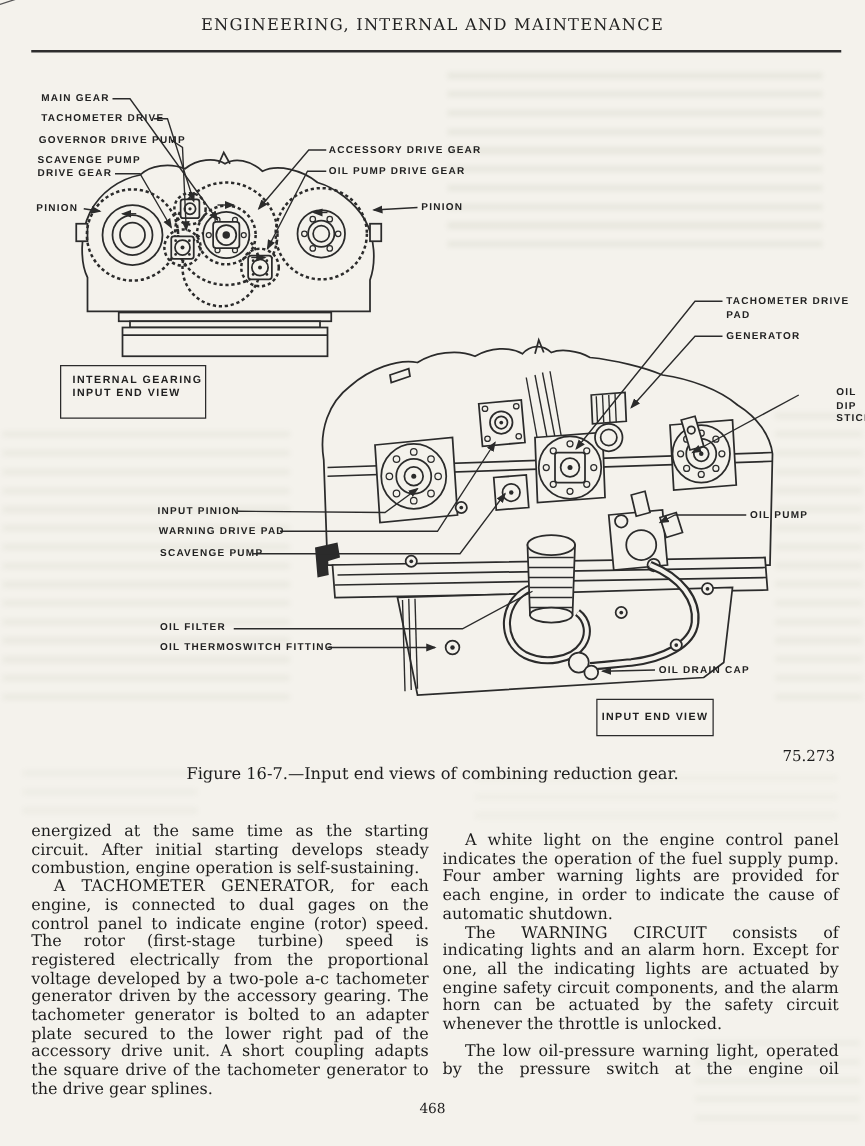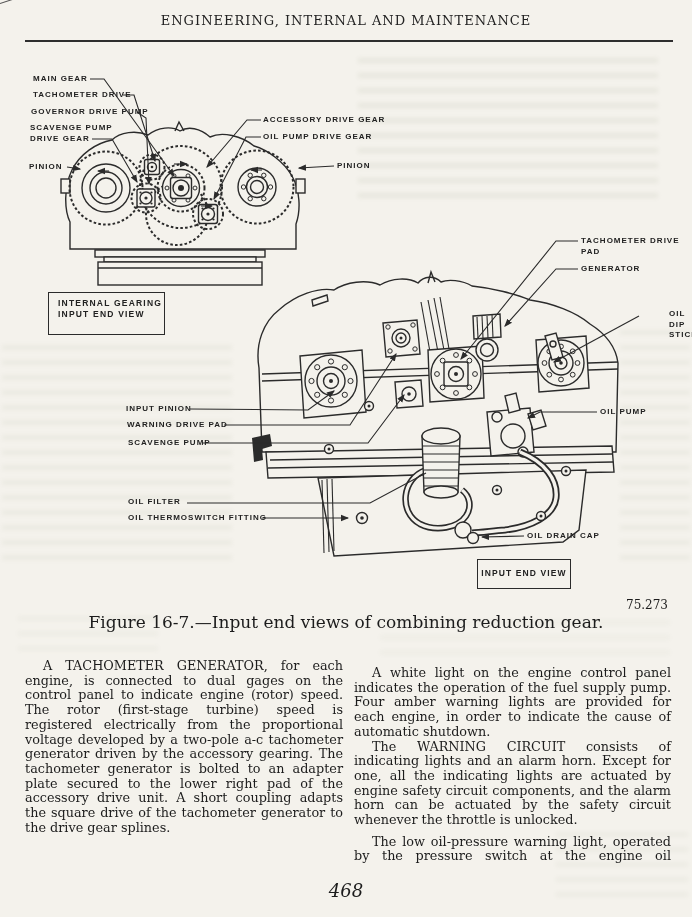--- a/index.html
+++ b/index.html
@@ -10,30 +10,30 @@
   #title{top:13px;left:0;width:100%;text-align:center;font-size:13px;letter-spacing:1px;color:#222;}
   #rule{top:40px;left:25px;width:648px;height:2px;background:#2e2e2e;}
   #scratch{top:3px;left:0;width:18px;height:1.2px;background:#555;transform:rotate(-18deg);transform-origin:left;}
   .callout{font-family:"Liberation Sans",sans-serif;font-weight:700;font-size:8px;
            letter-spacing:1px;color:#222;line-height:10.5px;white-space:nowrap;}
   .viewbox{border:1.6px solid #2b2b2b;font-family:"Liberation Sans",sans-serif;font-weight:700;
            color:#222;background:transparent;}
   #ivbox{left:48px;top:292px;width:106px;height:36px;padding:5px 0 0 9px;font-size:8.5px;letter-spacing:1.2px;line-height:11px;}
   #ievbox{left:477px;top:559px;width:92px;height:20px;padding-top:8px;text-align:center;font-size:8.5px;letter-spacing:1.1px;}
   #photonum{top:598px;left:0;width:668px;text-align:right;font-size:12px;}
-  #caption{top:612px;left:0;width:100%;text-align:center;font-size:17px;}
+  #caption{top:612px;left:0;width:100%;text-align:center;font-size:13px;}
   .col{top:659px;width:318px;font-size:12.8px;line-height:14.7px;text-align:justify;
        hyphens:auto;-webkit-hyphens:auto;}
   .col p{margin:0;padding:0;}
   .col p.ind{text-indent:18px;}
   .col p.gap{margin-top:7px;}
   .col p.jlast{text-align-last:justify;}
   #leftcol{left:25px;}
   #rightcol{left:354px;width:317px;}
-  #pagenum{top:880px;left:0;width:100%;text-align:center;font-size:18px;font-style:italic;}
+  #pagenum{top:880px;left:0;width:100%;text-align:center;font-size:11px;}
   .ghost{position:absolute;filter:blur(2px);opacity:.3;
          background:repeating-linear-gradient(to bottom, rgba(140,148,118,0.38) 0 5px, rgba(0,0,0,0) 5px 15px);}
   svg{position:absolute;top:0;left:0;}
   .ln{stroke:#2b2b2b;stroke-width:1.1;fill:none;}
   .art{stroke:#2b2b2b;stroke-width:1.4;fill:none;}
   .artf{stroke:#2b2b2b;stroke-width:1.4;fill:#f4f2ec;}
   .dash{stroke:#2b2b2b;stroke-width:2;fill:none;stroke-dasharray:2.6 2.2;}
   .bolt{fill:#f4f2ec;stroke:#2b2b2b;stroke-width:1;}
   .dot{fill:#2b2b2b;stroke:none;}
 </style>
@@ -353,20 +353,21 @@
   </div>
 
 <div id="ievbox" class="viewbox abs">
   <div>INPUT END VIEW</div>
 </div>
 
 <div id="photonum" class="abs">75.273</div>
 <div id="caption" class="abs">Figure 16-7.—Input end views of combining reduction gear.</div>
 
 <div id="leftcol" class="col abs">
+  <p>energized at the same time as the starting circuit. After initial starting develops steady combustion, engine operation is self-sustaining.</p>
   <p class="ind">A TACHOMETER GENERATOR, for each engine, is connected to dual gages on the control panel to indicate engine (rotor) speed. The rotor (first-stage turbine) speed is registered electrically from the proportional voltage developed by a two-pole a-c tachometer generator driven by the accessory gearing. The tachometer generator is bolted to an adapter plate secured to the lower right pad of the accessory drive unit. A short coupling adapts the square drive of the tachometer generator to the drive gear splines.</p>
 </div>
 <div id="rightcol" class="col abs">
   <p class="ind gap">A white light on the engine control panel indicates the operation of the fuel supply pump. Four amber warning lights are provided for each engine, in order to indicate the cause of automatic shutdown.</p>
   <p class="ind">The WARNING CIRCUIT consists of indicating lights and an alarm horn. Except for one, all the indicating lights are actuated by engine safety circuit components, and the alarm horn can be actuated by the safety circuit whenever the throttle is unlocked.</p>
   <p class="ind gap jlast">The low oil-pressure warning light, operated by the pressure switch at the engine oil</p>
 </div>
 
 <div id="pagenum" class="abs">468</div>
 

